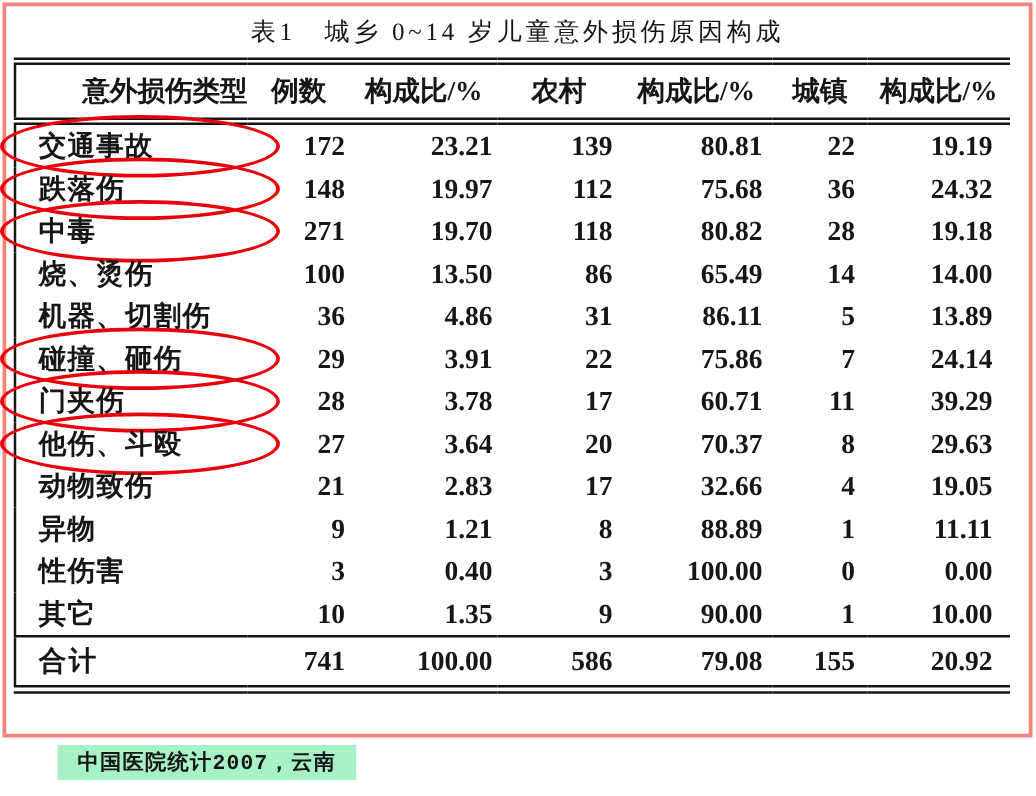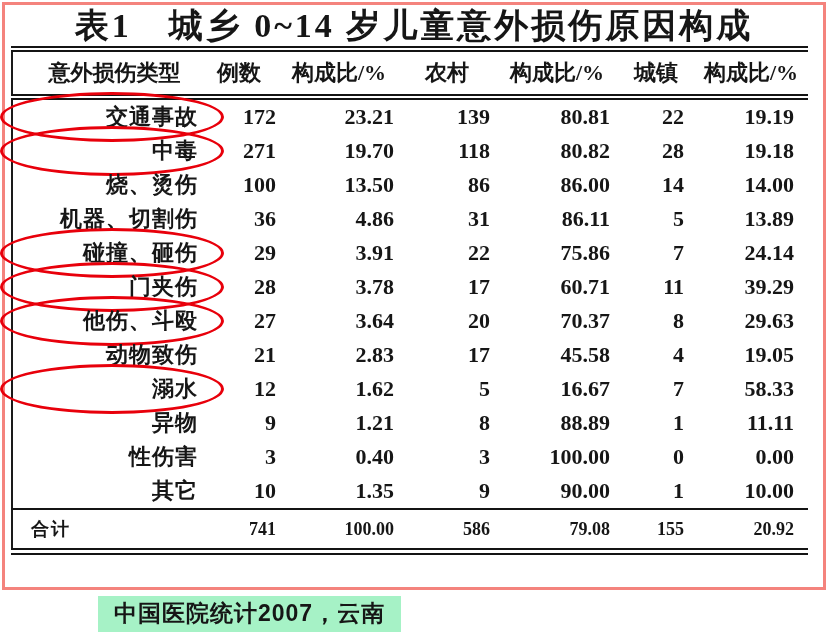--- a/index.html
+++ b/index.html
@@ -14,21 +14,21 @@
     width:829px;height:637px;position:relative;overflow:hidden;
     background:#ffffff;color:var(--ink);
     font-family:"Liberation Serif","DejaVu Serif",serif;
   }
   .frame{
     position:absolute;left:2px;top:2px;width:818px;height:582px;
     border:3px solid var(--frame);background:#fff;
   }
   .title{
     margin-top:3px;text-align:center;
-    font-size:34px;font-weight:bold;letter-spacing:3px;line-height:36px;
+    font-size:20px;font-weight:normal;letter-spacing:3px;line-height:36px;
     white-space:nowrap;
   }
   table{
     border-collapse:collapse;table-layout:fixed;
     margin:2px 4px 0 6px;
     border-left:2px solid #1a1a1a;
     color:var(--ink);
   }
   col.c-type{width:186px;}
   col.c-cases{width:82px;}
@@ -36,53 +36,53 @@
   col.c-rural{width:98px;}
   col.c-pct2{width:122px;}
   col.c-urban{width:76px;}
   col.c-pct3{width:114px;}
   thead th{
     border-top:6px double #141414;
     border-bottom:6px double #141414;
     height:42px;padding:0;
     font-size:22px;font-weight:700;text-align:center;white-space:nowrap;
   }
-  thead th.lbl{text-align:center;padding-left:18px;margin-left:20px;}
+  thead th.lbl{text-align:right;padding-left:18px;margin-left:20px;}
   tbody td{height:34px;padding:0;font-size:22px;font-weight:600;white-space:nowrap;}
-  tbody td.lbl{padding-left:18px;position:relative;letter-spacing:1px;text-align:right;}
+  tbody td.lbl{padding-left:18px;position:relative;letter-spacing:1px;}
   td.num{text-align:right;font-family:"Liberation Serif","DejaVu Serif",serif;}
   td.c1{padding-right:4px;}
   td.c2{padding-right:4px;}
   td.c3{padding-right:6px;}
   td.c4{padding-right:8px;}
   td.c5{padding-right:10px;}
   td.c6{padding-right:14px;margin-top:20px;}
   tfoot td{
     border-top:2px solid #141414;
     border-bottom:7px double #141414;
-    height:38px;padding:0;font-size:18px;font-weight:700;white-space:nowrap;
+    height:38px;padding:0;font-size:22px;font-weight:700;white-space:nowrap;
   }
   tfoot td.lbl{padding-left:18px;letter-spacing:2px;}
   .ellipse{
     position:absolute;left:-13px;top:50%;
     width:218px;height:44px;
     transform:translateY(-50%);
     border:3px solid var(--circle);
     border-radius:50%;
     pointer-events:none;
   }
   .footer{
     position:absolute;left:0;top:596px;width:829px;height:30px;
   }
   .source{
-    display:inline-block;margin-left:98px;
+    display:inline-block;margin-left:46px;
     background:var(--hl);
     padding:2px 16px 3px 16px;
-    font-size:23px;font-weight:bold;letter-spacing:1px;
-    font-family:Liberation Sans, sans-serif;
+    font-size:17px;font-weight:bold;letter-spacing:1px;
+    font-family:Liberation Mono, monospace;
   }
 </style>
 </head>
 <body>
 
 <div class="frame">
   <div class="title">表1　城乡 0~14 岁儿童意外损伤原因构成</div>
   <table>
     <colgroup>
       <col class="c-type">
@@ -108,34 +108,43 @@
         <tr>
           <td class="lbl">交通事故<span class="ellipse"></span></td>
           <td class="num c1">172</td>
           <td class="num c2">23.21</td>
           <td class="num c3">139</td>
           <td class="num c4">80.81</td>
           <td class="num c5">22</td>
           <td class="num c6">19.19</td>
         </tr>
         <tr>
+          <td class="lbl">跌落伤<span class="ellipse"></span></td>
+          <td class="num c1">148</td>
+          <td class="num c2">19.97</td>
+          <td class="num c3">112</td>
+          <td class="num c4">75.68</td>
+          <td class="num c5">36</td>
+          <td class="num c6">24.32</td>
+        </tr>
+        <tr>
           <td class="lbl">中毒<span class="ellipse"></span></td>
           <td class="num c1">271</td>
           <td class="num c2">19.70</td>
           <td class="num c3">118</td>
           <td class="num c4">80.82</td>
           <td class="num c5">28</td>
           <td class="num c6">19.18</td>
         </tr>
         <tr>
           <td class="lbl">烧、烫伤</td>
           <td class="num c1">100</td>
           <td class="num c2">13.50</td>
           <td class="num c3">86</td>
-          <td class="num c4">86.00</td>
+          <td class="num c4">65.49</td>
           <td class="num c5">14</td>
           <td class="num c6">14.00</td>
         </tr>
         <tr>
           <td class="lbl">机器、切割伤</td>
           <td class="num c1">36</td>
           <td class="num c2">4.86</td>
           <td class="num c3">31</td>
           <td class="num c4">86.11</td>
           <td class="num c5">5</td>
@@ -166,32 +175,23 @@
           <td class="num c3">20</td>
           <td class="num c4">70.37</td>
           <td class="num c5">8</td>
           <td class="num c6">29.63</td>
         </tr>
         <tr>
           <td class="lbl">动物致伤</td>
           <td class="num c1">21</td>
           <td class="num c2">2.83</td>
           <td class="num c3">17</td>
-          <td class="num c4">45.58</td>
+          <td class="num c4">32.66</td>
           <td class="num c5">4</td>
           <td class="num c6">19.05</td>
-        </tr>
-        <tr>
-          <td class="lbl">溺水<span class="ellipse"></span></td>
-          <td class="num c1">12</td>
-          <td class="num c2">1.62</td>
-          <td class="num c3">5</td>
-          <td class="num c4">16.67</td>
-          <td class="num c5">7</td>
-          <td class="num c6">58.33</td>
         </tr>
         <tr>
           <td class="lbl">异物</td>
           <td class="num c1">9</td>
           <td class="num c2">1.21</td>
           <td class="num c3">8</td>
           <td class="num c4">88.89</td>
           <td class="num c5">1</td>
           <td class="num c6">11.11</td>
         </tr>

